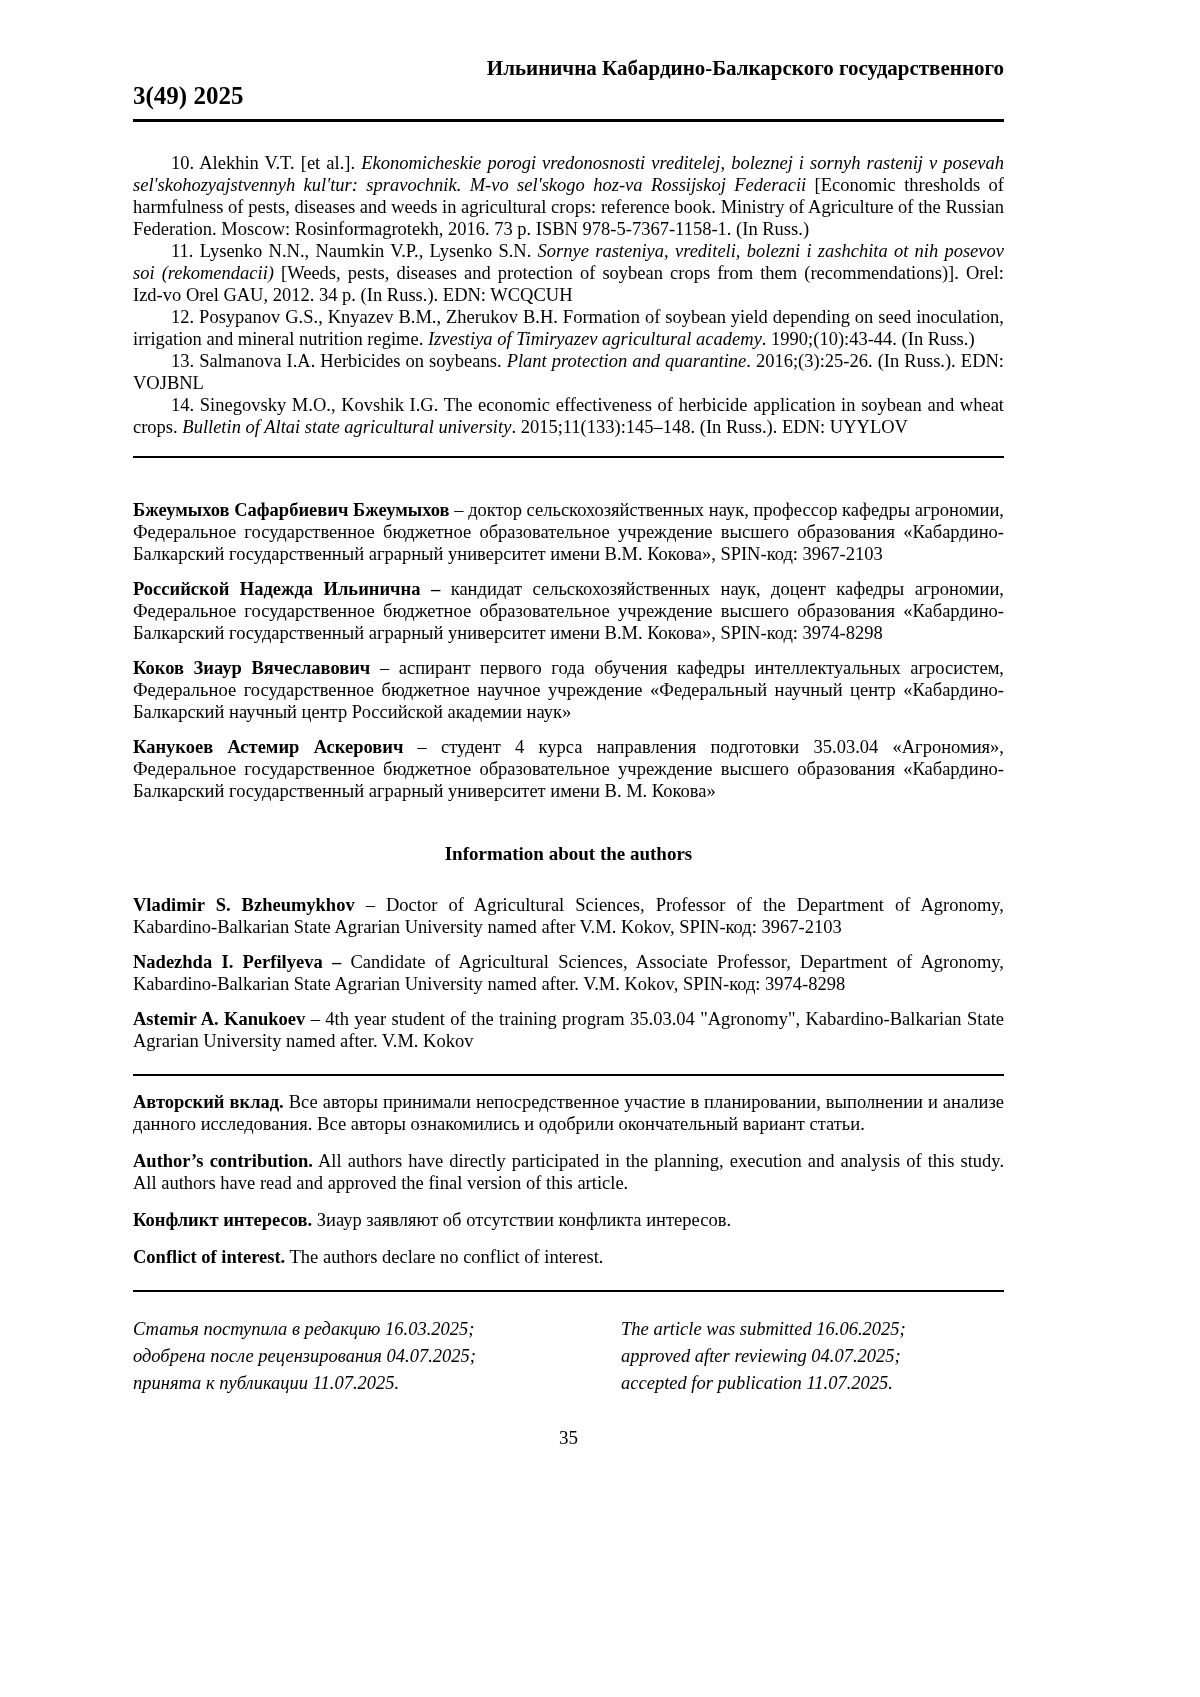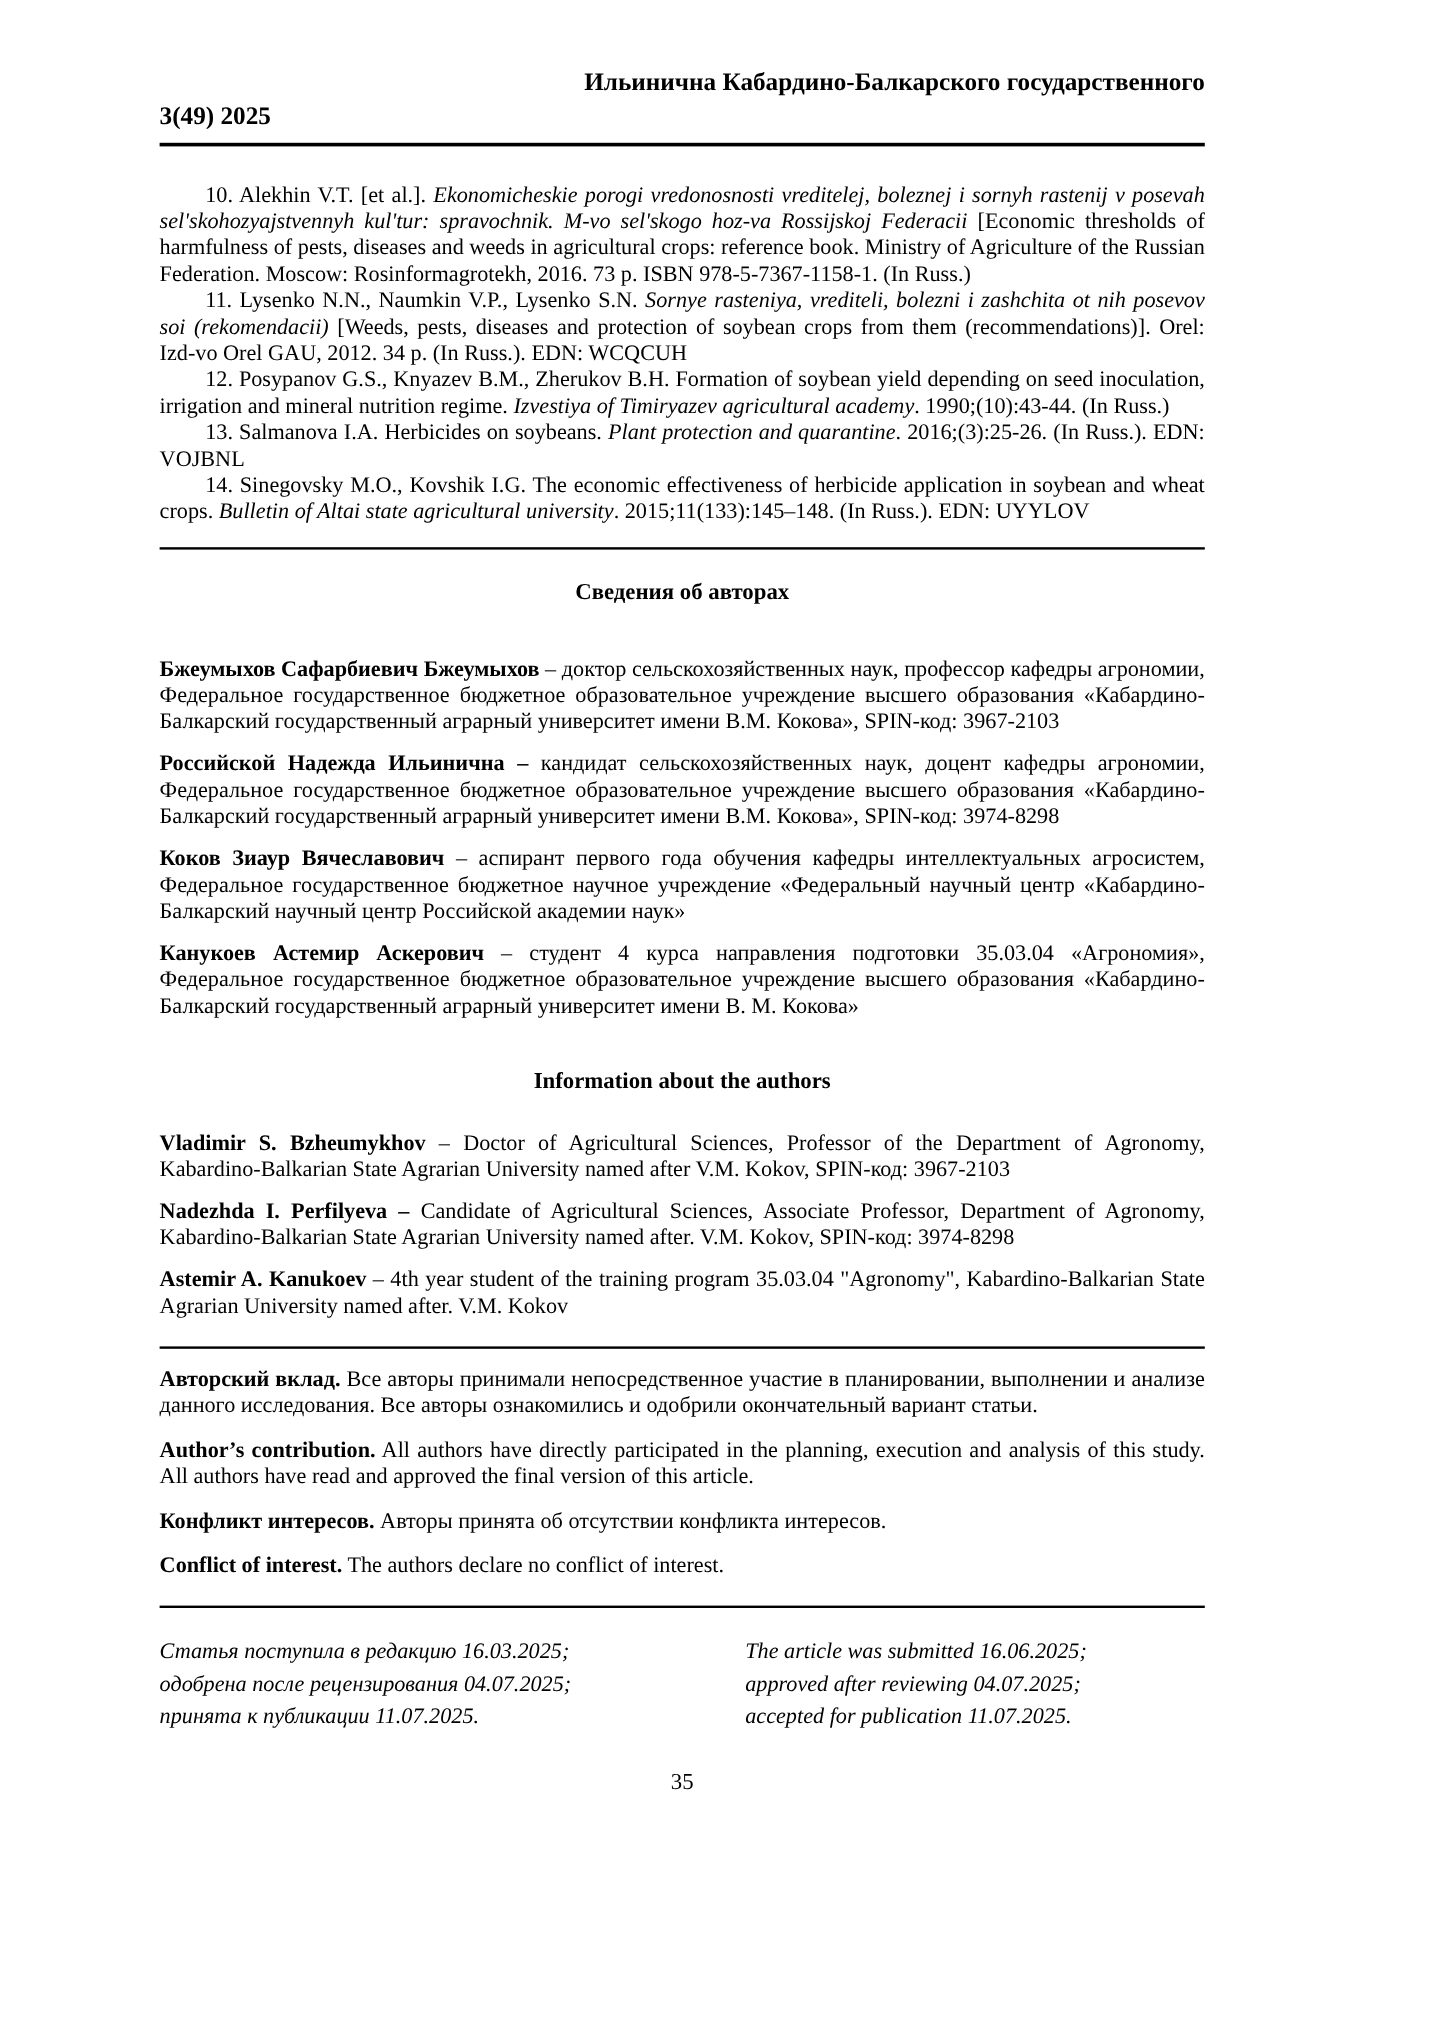--- a/index.html
+++ b/index.html
@@ -8,21 +8,21 @@
     width:1200px; height:1697px;
     font-family:"Liberation Serif", serif;
     color:#000;
     overflow:hidden;
   }
   .page { width:100%; height:100%; padding:54px 196px 0 133px; }
 
   
   .hline1 { font-size:21px; font-weight:700; text-align:right; line-height:28px; }
   .hrow { display:flex; justify-content:space-between; align-items:baseline;
-          font-size:21px; font-weight:700; line-height:28px; }
+          font-size:25px; font-weight:700; line-height:28px; }
   .rule { border:none; border-top:2px solid #000; height:0; }
   .rule.thick { border-top-width:3px; margin-top:9px; }
 
   
   .para { font-size:18.5px; line-height:22px; text-align:justify; }
   .refs { margin-top:30px; }
   .refs .para { text-indent:38px; }
   .it { font-style:italic; }
   .bname { font-weight:700; }
 
@@ -62,21 +62,20 @@
   <section class="refs">
     <p class="para"><span>10. Alekhin V.T. [et al.]. </span><span class="it">Ekonomicheskie porogi vredonosnosti vreditelej, boleznej i sornyh rastenij v posevah sel'skohozyajstvennyh kul'tur: spravochnik. M-vo sel'skogo hoz-va Rossijskoj Federacii </span><span>[Economic thresholds of harmfulness of pests, diseases and weeds in agricultural crops: reference book. Ministry of Agriculture of the Russian Federation. Moscow: Rosinformagrotekh, 2016. 73 p. ISBN 978-5-7367-1158-1. (In Russ.)</span></p>
     <p class="para"><span>11. Lysenko N.N., Naumkin V.P., Lysenko S.N. </span><span class="it">Sornye rasteniya, vrediteli, bolezni i zashchita ot nih posevov soi (rekomendacii) </span><span>[Weeds, pests, diseases and protection of soybean crops from them (recommendations)]. Orel: Izd-vo Orel GAU, 2012. 34 p. (In Russ.). EDN: WCQCUH</span></p>
     <p class="para"><span>12. Posypanov G.S., Knyazev B.M., Zherukov B.H. Formation of soybean yield depending on seed inoculation, irrigation and mineral nutrition regime. </span><span class="it">Izvestiya of Timiryazev agricultural academy</span><span>. 1990;(10):43-44. (In Russ.)</span></p>
     <p class="para"><span>13. Salmanova I.A. Herbicides on soybeans. </span><span class="it">Plant protection and quarantine</span><span>. 2016;(3):25-26. (In Russ.). EDN: VOJBNL</span></p>
     <p class="para"><span>14. Sinegovsky M.O., Kovshik I.G. The economic effectiveness of herbicide application in soybean and wheat crops. </span><span class="it">Bulletin of Altai state agricultural university</span><span>. 2015;11(133):145–148. (In Russ.). EDN: UYYLOV</span></p>
   </section>
 
   <div class="rule r2"></div>
 
-  <h2 class="sec-title">Сведения об авторах</h2>
 
   <section class="authors-ru">
     <p class="para author"><span class="bname">Бжеумыхов Сафарбиевич Бжеумыхов</span><span> – доктор сельскохозяйственных наук, профессор кафедры агрономии, Федеральное государственное бюджетное образовательное учреждение высшего образования «Кабардино-Балкарский государственный аграрный университет имени В.М. Кокова», SPIN-код: 3967-2103</span></p>
     <p class="para author"><span class="bname">Российской Надежда Ильинична –</span><span> кандидат сельскохозяйственных наук, доцент кафедры агрономии, Федеральное государственное бюджетное образовательное учреждение высшего образования «Кабардино-Балкарский государственный аграрный университет имени В.М. Кокова», SPIN-код: 3974-8298</span></p>
     <p class="para author"><span class="bname">Коков Зиаур Вячеславович</span><span> – аспирант первого года обучения кафедры интеллектуальных агросистем, Федеральное государственное бюджетное научное учреждение «Федеральный научный центр «Кабардино-Балкарский научный центр Российской академии наук»</span></p>
     <p class="para author"><span class="bname">Канукоев Астемир Аскерович</span><span> – студент 4 курса направления подготовки 35.03.04 «Агрономия», Федеральное государственное бюджетное образовательное учреждение высшего образования «Кабардино-Балкарский государственный аграрный университет имени В. М. Кокова»</span></p>
   </section>
 
   <h2 class="sec-title en-title">Information about the authors</h2>
 
@@ -84,21 +83,21 @@
     <p class="para author"><span class="bname">Vladimir S. Bzheumykhov</span><span> – Doctor of Agricultural Sciences, Professor of the Department of Agronomy, Kabardino-Balkarian State Agrarian University named after V.M. Kokov, SPIN-код: 3967-2103</span></p>
     <p class="para author"><span class="bname">Nadezhda I. Perfilyeva –</span><span> Candidate of Agricultural Sciences, Associate Professor, Department of Agronomy, Kabardino-Balkarian State Agrarian University named after. V.M. Kokov, SPIN-код: 3974-8298</span></p>
     <p class="para author"><span class="bname">Astemir A. Kanukoev</span><span> – 4th year student of the training program 35.03.04 "Agronomy", Kabardino-Balkarian State Agrarian University named after. V.M. Kokov</span></p>
   </section>
 
   <div class="rule r3"></div>
 
   <section class="statements">
     <p class="para statement"><span class="bname">Авторский вклад.</span><span> Все авторы принимали непосредственное участие в планировании, выполнении и анализе данного исследования. Все авторы ознакомились и одобрили окончательный вариант статьи.</span></p>
     <p class="para statement"><span class="bname">Author’s contribution.</span><span> All authors have directly participated in the planning, execution and analysis of this study. All authors have read and approved the final version of this article.</span></p>
-    <p class="para statement"><span class="bname">Конфликт интересов.</span><span> Авторы принята об отсутствии конфликта интересов.</span></p>
+    <p class="para statement"><span class="bname">Конфликт интересов.</span><span> Зиаур заявляют об отсутствии конфликта интересов.</span></p>
     <p class="para statement"><span class="bname">Conflict of interest.</span><span> The authors declare no conflict of interest.</span></p>
   </section>
 
   <div class="rule r4"></div>
 
   <div class="dates">
     <div class="dates-col ru">
       <div>Статья поступила в редакцию 16.03.2025;</div>
       <div>одобрена после рецензирования 04.07.2025;</div>
       <div>принята к публикации 11.07.2025.</div>

